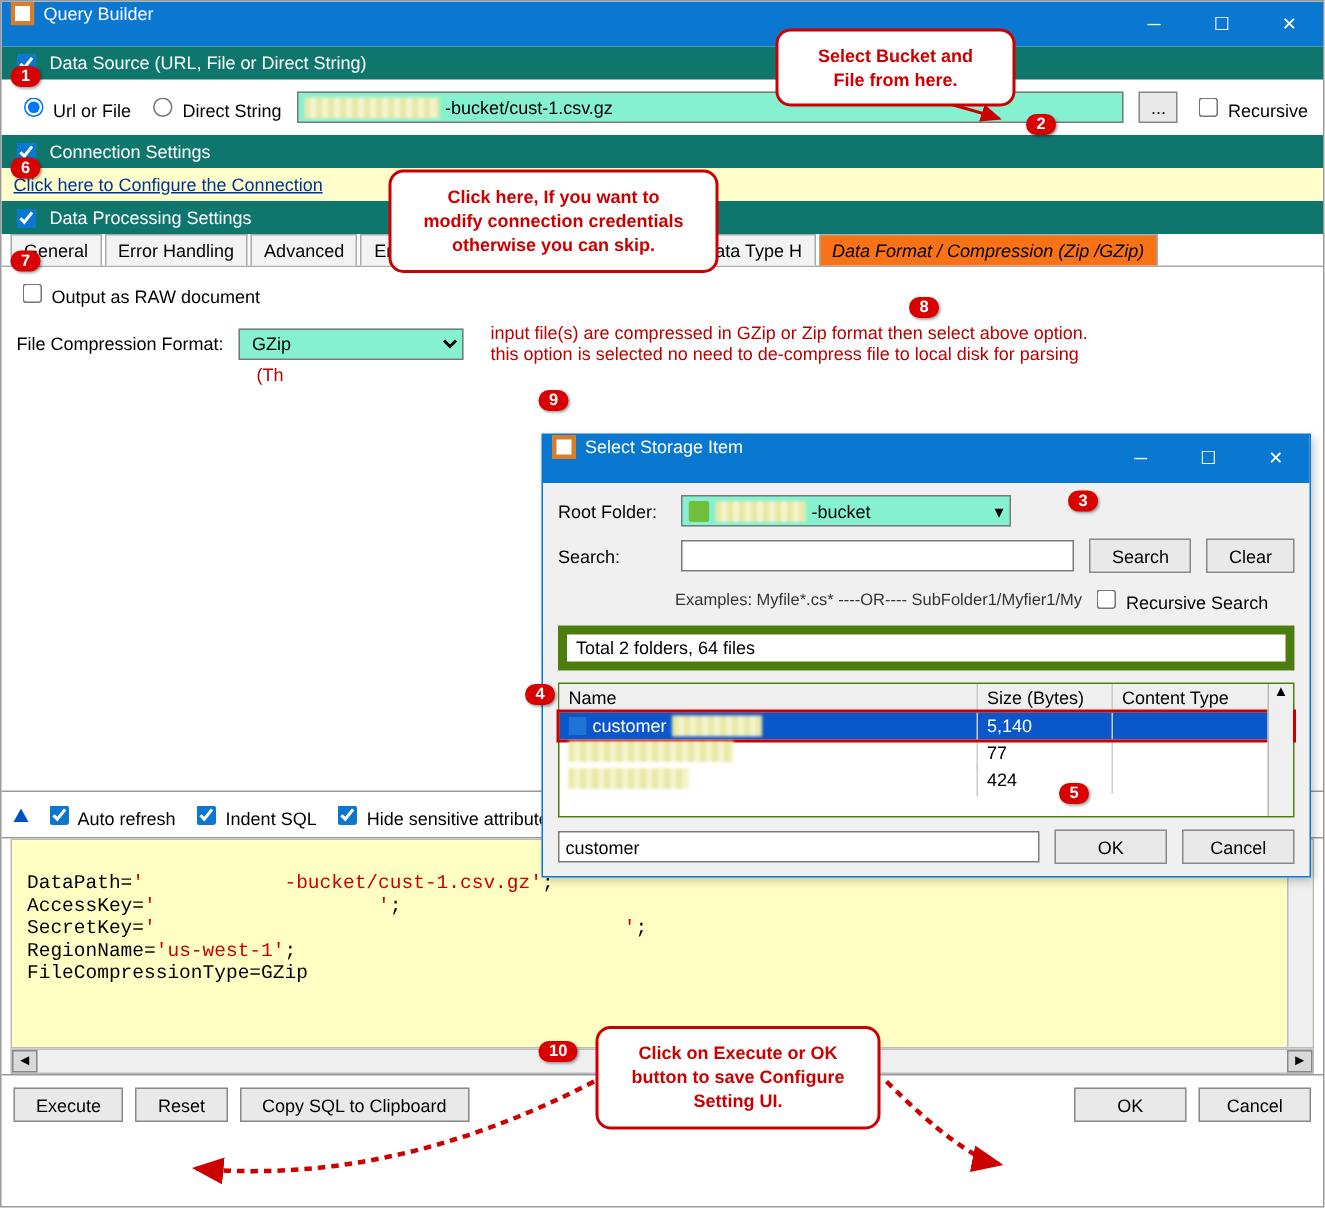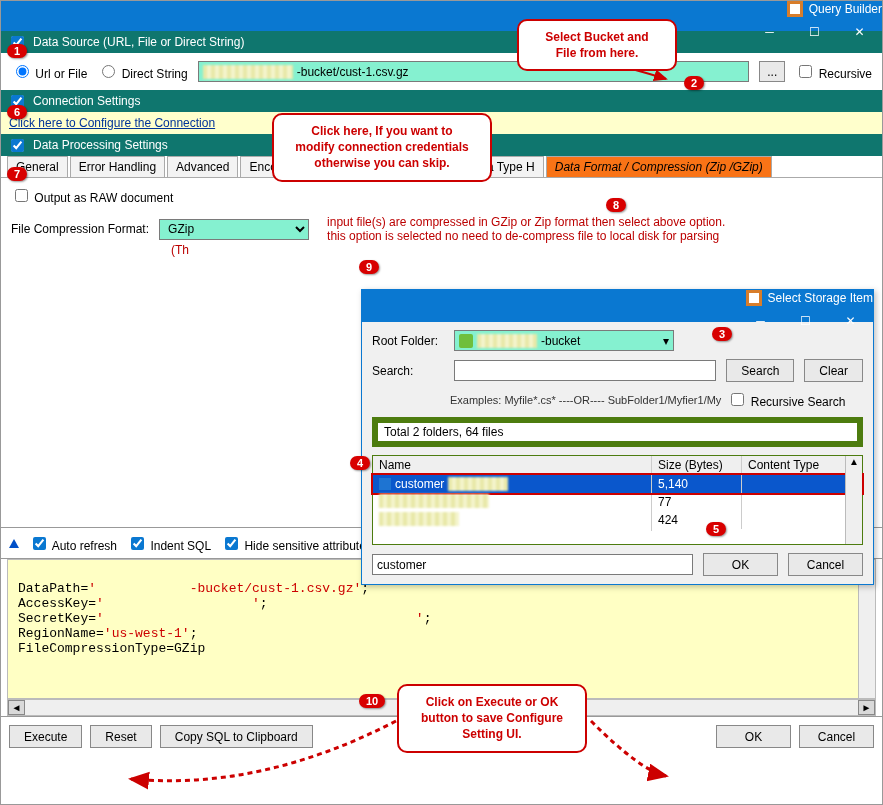--- a/index.html
+++ b/index.html
@@ -1,20 +1,20 @@
 <!DOCTYPE html>
 <html><head>
   <meta charset="utf-8">
   <style>
     * { box-sizing: border-box; }
     html, body { margin:0; padding:0; font-family:"Segoe UI", Tahoma, sans-serif; font-size:12px; }
     body { width:883px; height:805px; overflow:hidden; background:#fff; position:relative; border:1px solid #999; }
     
     
-    .titlebar { background:#0a78d1; color:#fff; height:30px; display:flex; align-items:flex-end; justify-content:space-between; padding:0 0 0 6px;flex-direction:column; }
+    .titlebar { background:#0a78d1; color:#fff; height:30px; display:flex; align-items:flex-start; justify-content:space-between; padding:0 0 0 6px; }
     .titlebar-left { display:flex; align-items:center; gap:6px; }
     .titlebar-title { font-size:12px; }
     .titlebar-btns { display:flex; }
     .titlebar-btn { width:45px; height:30px; display:flex; align-items:center; justify-content:center; color:#fff; }
     
     
     .section-header { background:#0f766e; color:#fff; height:22px; display:flex; align-items:center; gap:6px; padding:0 6px; font-size:12px; }
     .section-body { padding:8px 10px; }
     
     .row { display:flex; align-items:center; gap:10px; }
@@ -57,21 +57,21 @@
     .col-size  { width:90px;  padding:2px 6px; border-right:1px solid #ccc; }
     .col-type  { width:120px; padding:2px 6px; }
     .file-row  { display:flex; font-size:12px; height:18px; align-items:center; }
     .file-row.selected { background:#0a57cc; color:#fff; outline:2px solid #c00; }
     
     
     .badge { position:absolute; background:#d80000; color:#fff; font-weight:bold; font-size:11px; border-radius:10px; padding:1px 7px; box-shadow:1px 1px 2px rgba(0,0,0,.4); z-index:20; }
     
     
     .callout { position:absolute; background:#fff; border:2px solid #c00; border-radius:10px; padding:8px 12px; color:#c00; font-weight:600; font-size:12px; text-align:center; z-index:10; line-height:1.35; }
-    .callout.c2 { z-index:5;margin-left:13px; }
+    .callout.c2 { z-index:5; }
     
     
     .hint { color:#b00; font-size:12px; }
     
     
     .ico-app { width:16px; height:16px; }
     .tri-up { width:0;height:0;border-left:5px solid transparent;border-right:5px solid transparent;border-bottom:9px solid #0050c8;display:inline-block; }
     
     
     .blur { background:repeating-linear-gradient(90deg,#e8e8a8 0,#e8e8a8 4px,#f4f4cc 4px,#f4f4cc 8px); filter:blur(1px); display:inline-block; height:14px; }

